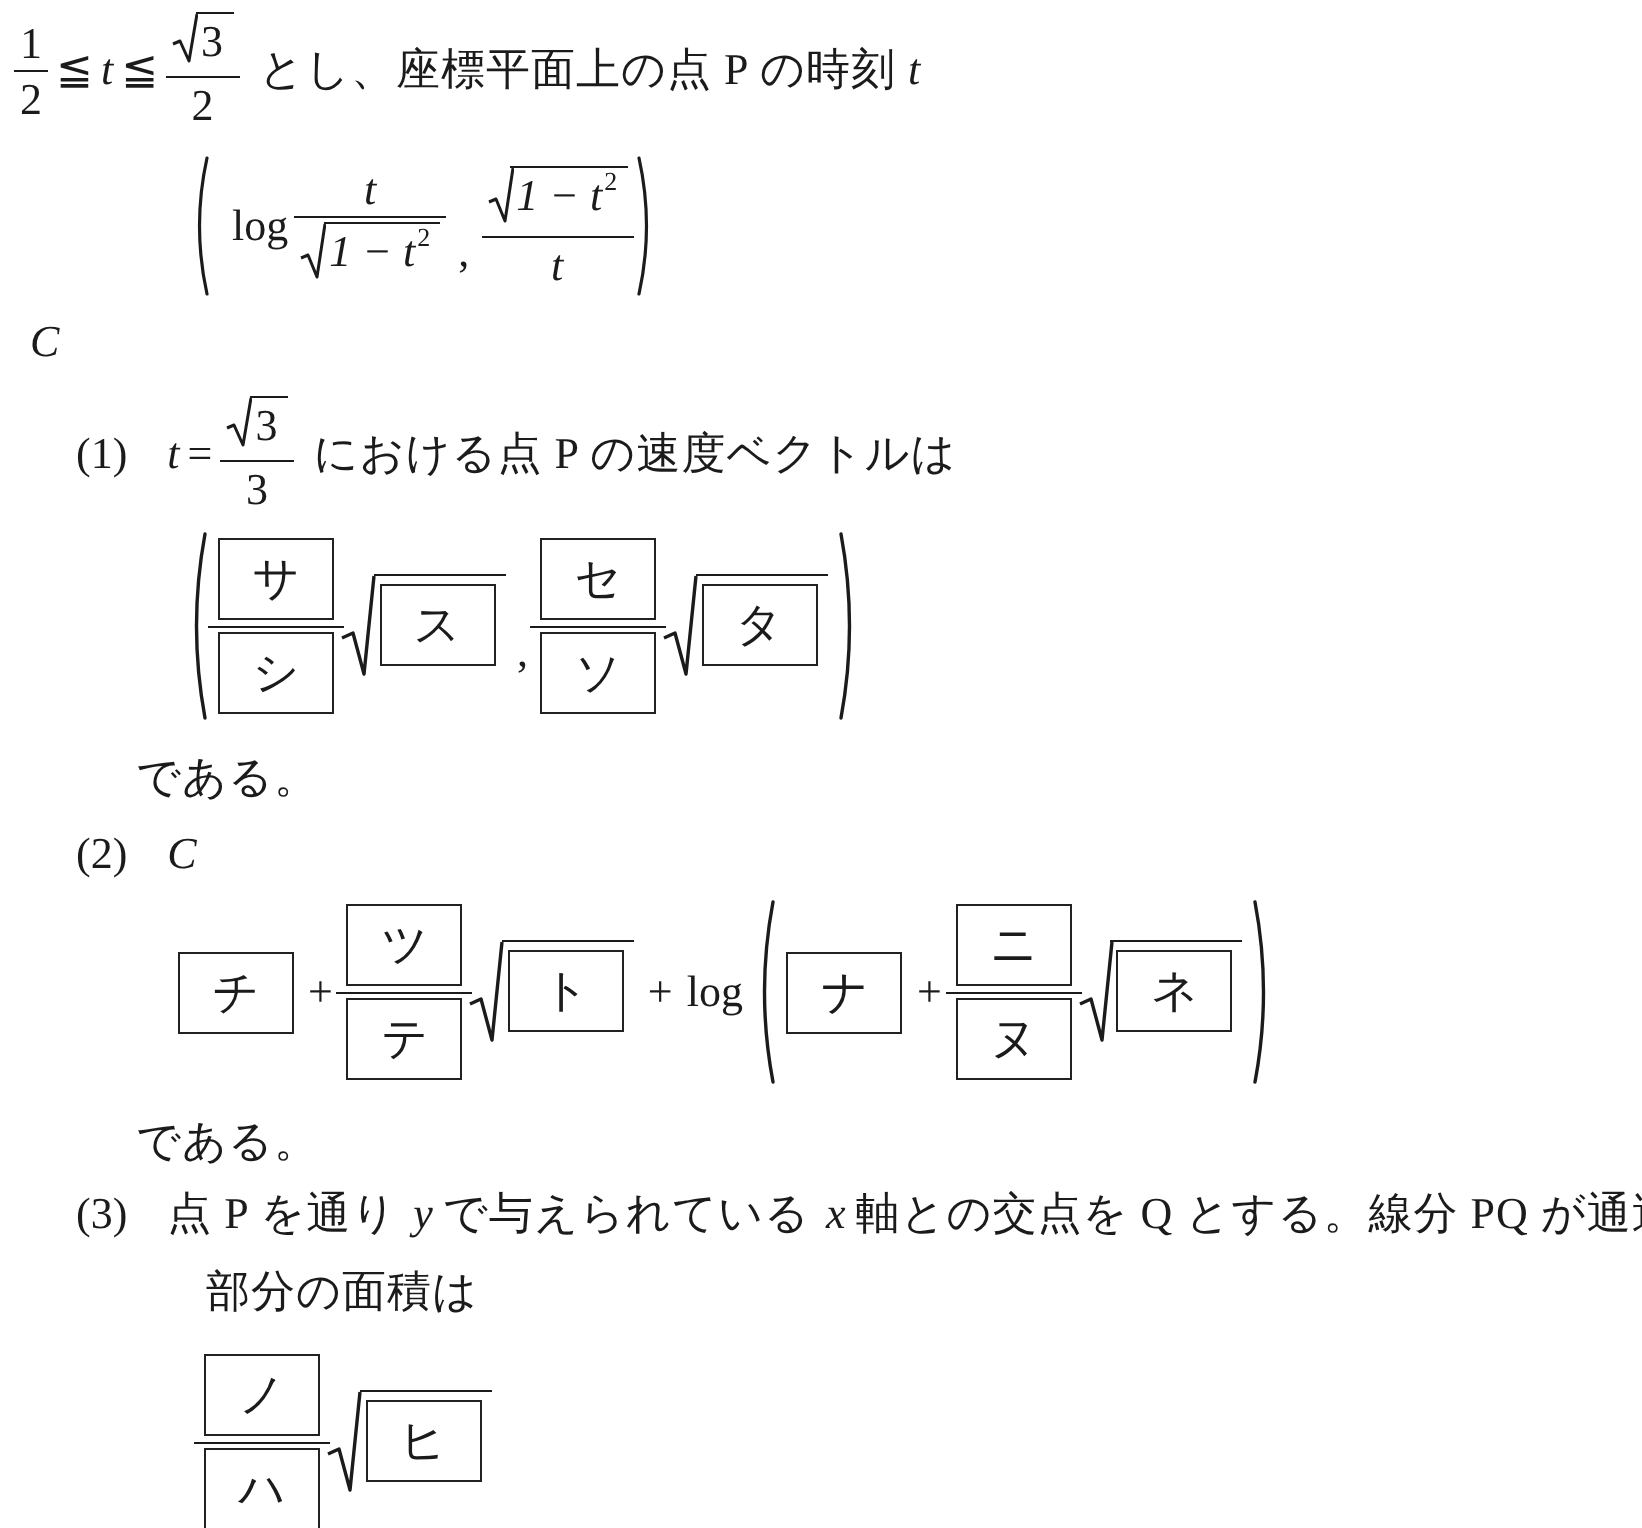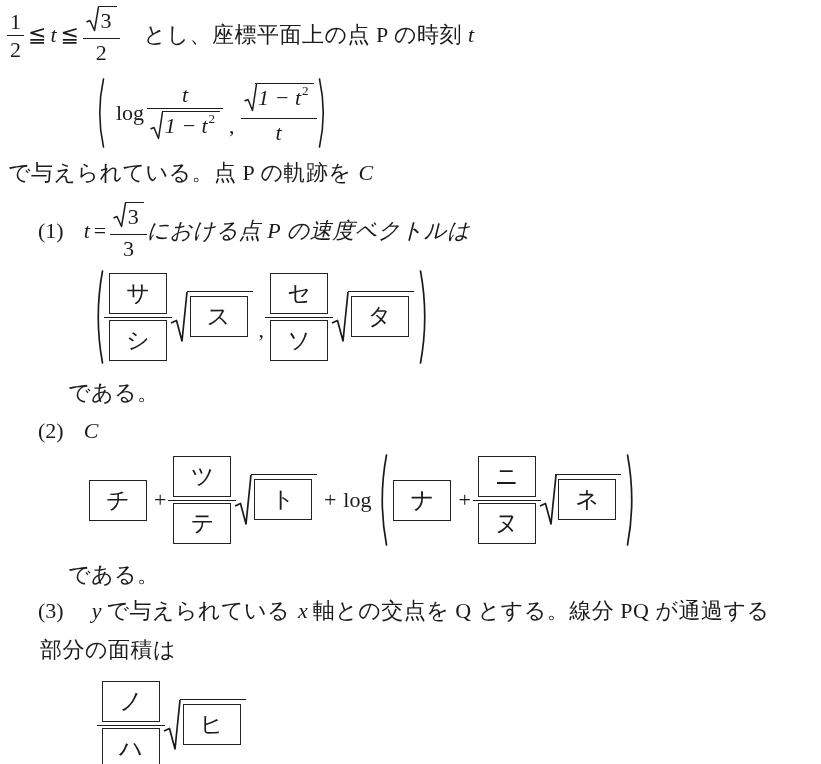--- a/index.html
+++ b/index.html
@@ -84,21 +84,21 @@
         <span class="sq">
           <svg width="13" height="26" viewBox="0 0 13 26">
               <polyline points="0.5,16 4,14.5 8.5,24.5 12.5,1" fill="none" stroke="#1b1b1b" stroke-width="1.5" stroke-linejoin="round"></polyline>
             </svg>
           <span class="sqr">3</span>
         </span>
       </span>
       <span class="fbar"></span>
       <span class="den">2</span>
     </span>
-    <span class="jp" style="margin-left:24px;">とし、座標平面上の点 P の時刻</span>
+    <span class="jp" style="margin-left:10px;">とし、座標平面上の点 P の時刻</span>
     <span class="it" style="margin:0 6px;">t</span>
   </div>
 
   <div class="drow" style="margin:12px 0 0 88px; height:74px;">
     <span class="bigp">
       <svg width="13" height="72" viewBox="0 0 13 72">
           <path d="M10.5,2 Q3,36 10.5,70" fill="none" stroke="#1b1b1b" stroke-width="1.6" stroke-linecap="round"></path>
         </svg>
     </span>
     <span class="logop">log</span>
@@ -128,41 +128,40 @@
       <span class="den it">t</span>
     </span>
     <span class="bigp">
       <svg width="13" height="72" viewBox="0 0 13 72">
           <path d="M2.5,2 Q10,36 2.5,70" fill="none" stroke="#1b1b1b" stroke-width="1.6" stroke-linecap="round"></path>
         </svg>
     </span>
   </div>
 
   <div class="trow" style="margin:8px 0 0 3px;">
-    <span class="jp">で与えられている。点 P の軌跡を</span>
     <span class="it" style="margin:0 7px;">C</span>
   </div>
 
   <div class="trow" style="margin:14px 0 0 33px;">
     <span class="plabel">(1)</span>
     <span class="it">t</span>
     <span class="opn">=</span>
     <span class="frac">
       <span class="num">
         <span class="sq">
           <svg width="13" height="26" viewBox="0 0 13 26">
               <polyline points="0.5,16 4,14.5 8.5,24.5 12.5,1" fill="none" stroke="#1b1b1b" stroke-width="1.5" stroke-linejoin="round"></polyline>
             </svg>
           <span class="sqr">3</span>
         </span>
       </span>
       <span class="fbar"></span>
       <span class="den">3</span>
     </span>
-    <span class="jp" style="font-style:italic;">における点 P の速度ベクトルは</span>
+    <span class="jp" style="margin-left:10px;">における点 P の速度ベクトルは</span>
   </div>
 
   <div class="drow" style="margin:8px 0 0 86px; height:98px;">
     <span class="bigp">
       <svg width="14" height="96" viewBox="0 0 14 96">
           <path d="M11.5,2 Q3,48 11.5,94" fill="none" stroke="#1b1b1b" stroke-width="1.7" stroke-linecap="round"></path>
         </svg>
     </span>
     <span class="afrac" style="margin-left:4px;">
       <span class="abox">サ</span>
@@ -247,26 +246,27 @@
       <svg width="14" height="94" viewBox="0 0 14 94">
           <path d="M2.5,2 Q11,47 2.5,92" fill="none" stroke="#1b1b1b" stroke-width="1.7" stroke-linecap="round"></path>
         </svg>
     </span>
   </div>
 
   <div class="jp" style="margin:10px 0 0 63px;">である。</div>
 
   <div class="trow" style="margin:6px 0 0 33px;">
     <span class="plabel">(3)</span>
+    <span class="jp">点 P を通り</span>
     <span class="it" style="margin:0 5px 0 8px;">y</span>
     <span class="jp">で与えられている</span>
     <span class="it" style="margin:0 5px 0 8px;">x</span>
     <span class="jp">軸との交点を Q とする。線分 PQ が通過する</span>
   </div>
-  <div class="jp" style="margin:9px 0 0 35px;">部分の面積は</div>
+  <div class="jp" style="margin:9px 0 0 98px;">部分の面積は</div>
 
   <div class="drow" style="margin:12px 0 0 97px; height:96px;">
     <span class="afrac">
       <span class="abox">ノ</span>
       <span class="fbar"></span>
       <span class="abox">ハ</span>
     </span>
     <span class="bsq" style="margin-left:3px;">
       <svg width="18" height="52" viewBox="0 0 18 52">
           <polyline points="1,32 6.5,29.5 12,50 17,1" fill="none" stroke="#1b1b1b" stroke-width="1.7" stroke-linejoin="round"></polyline>

